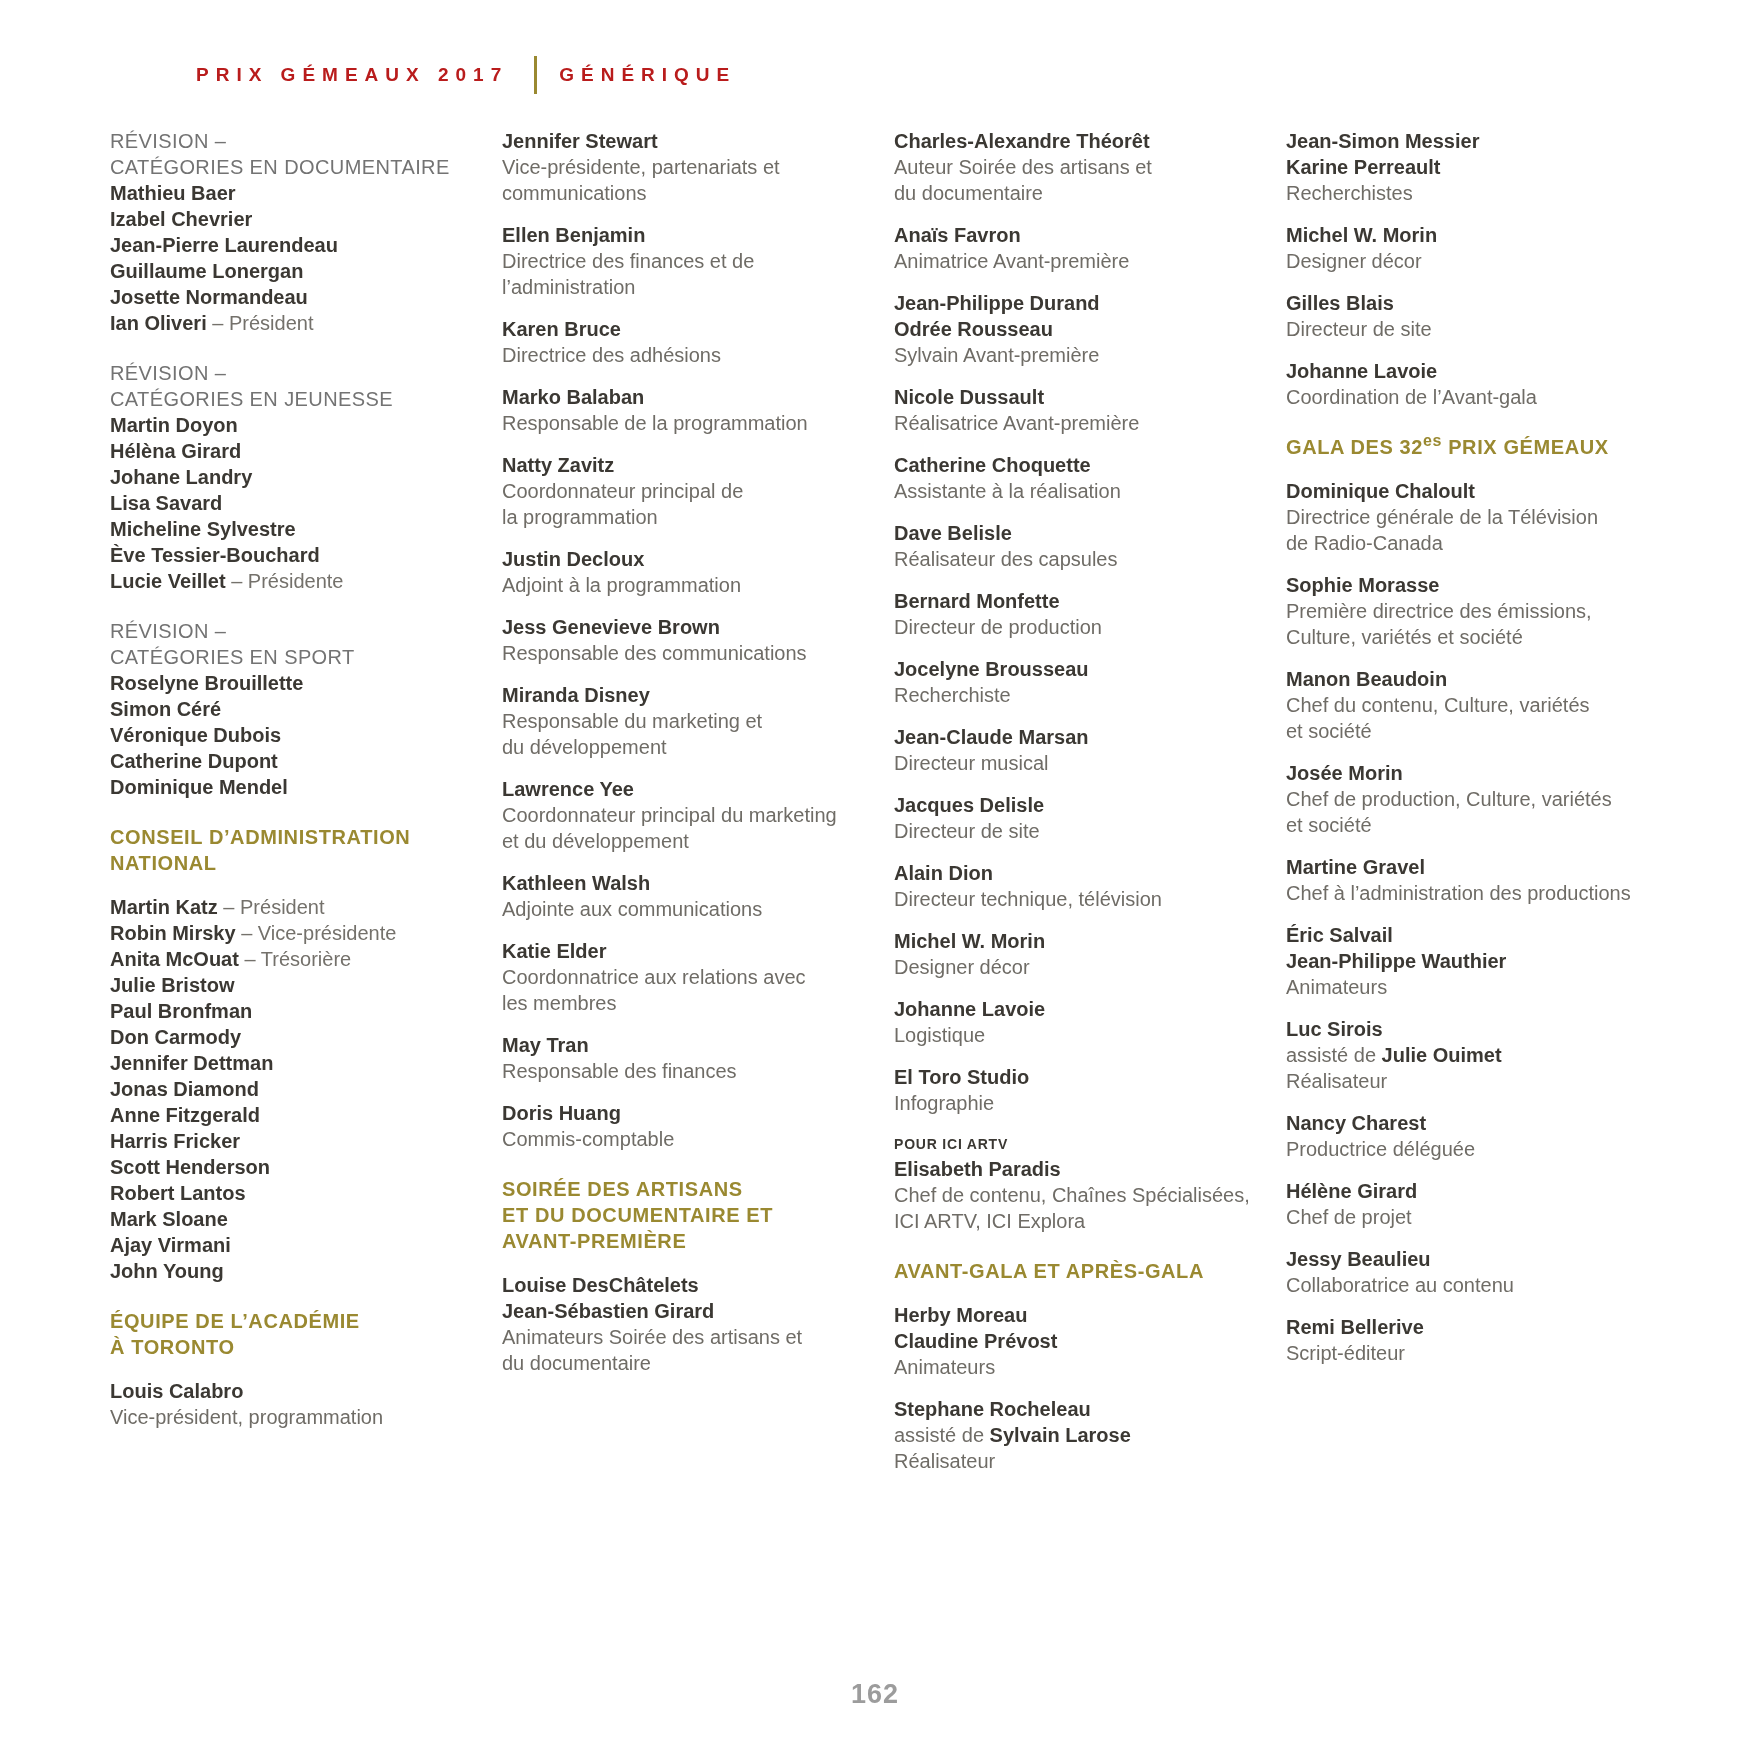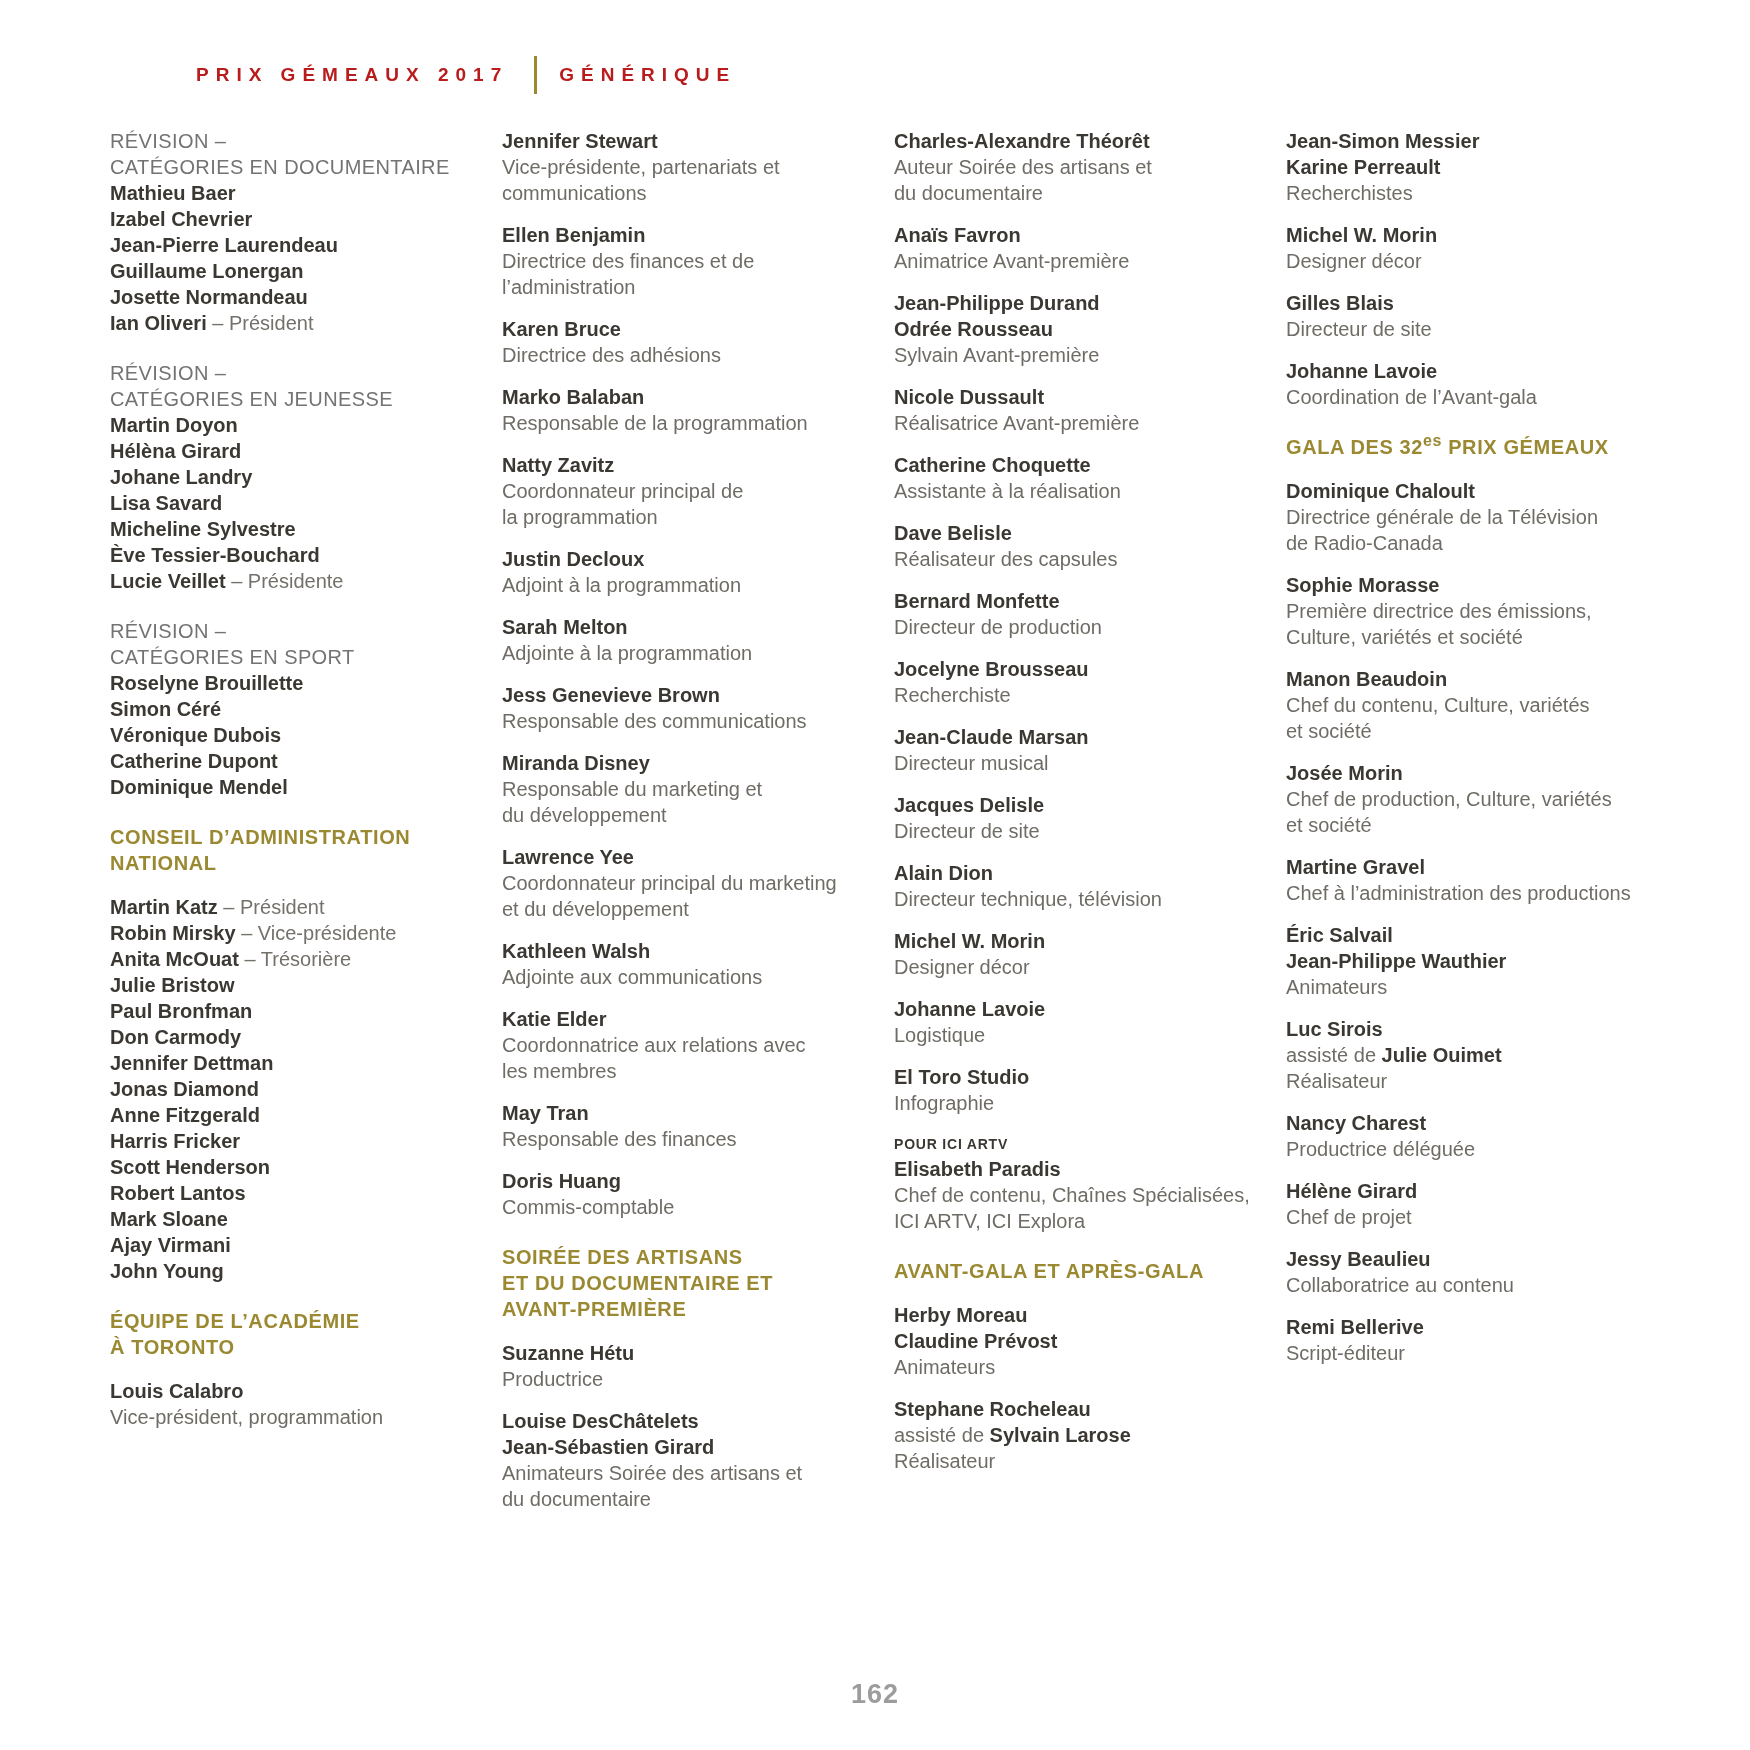--- a/index.html
+++ b/index.html
@@ -129,24 +129,20 @@
         <div class="block person">
           <div class="line name">Natty Zavitz</div>
           <div class="line role">Coordonnateur principal de</div>
           <div class="line role">la programmation</div>
         </div>
         <div class="block person">
           <div class="line name">Justin Decloux</div>
           <div class="line role">Adjoint à la programmation</div>
         </div>
         <div class="block person">
-          <div class="line name">Sarah Melton</div>
-          <div class="line role">Adjointe à la programmation</div>
-        </div>
-        <div class="block person">
           <div class="line name">Jess Genevieve Brown</div>
           <div class="line role">Responsable des communications</div>
         </div>
         <div class="block person">
           <div class="line name">Miranda Disney</div>
           <div class="line role">Responsable du marketing et</div>
           <div class="line role">du développement</div>
         </div>
         <div class="block person">
           <div class="line name">Lawrence Yee</div>
@@ -167,24 +163,20 @@
           <div class="line role">Responsable des finances</div>
         </div>
         <div class="block person">
           <div class="line name">Doris Huang</div>
           <div class="line role">Commis-comptable</div>
         </div>
         <div class="block section">
           <div class="line">SOIRÉE DES ARTISANS</div>
           <div class="line">ET DU DOCUMENTAIRE ET</div>
           <div class="line">AVANT-PREMIÈRE</div>
-        </div>
-        <div class="block person">
-          <div class="line name">Suzanne Hétu</div>
-          <div class="line role">Productrice</div>
         </div>
         <div class="block person">
           <div class="line name">Louise DesChâtelets</div>
           <div class="line name">Jean-Sébastien Girard</div>
           <div class="line role">Animateurs Soirée des artisans et</div>
           <div class="line role">du documentaire</div>
         </div>
       </div>
       <div class="column">
         <div class="block person">

